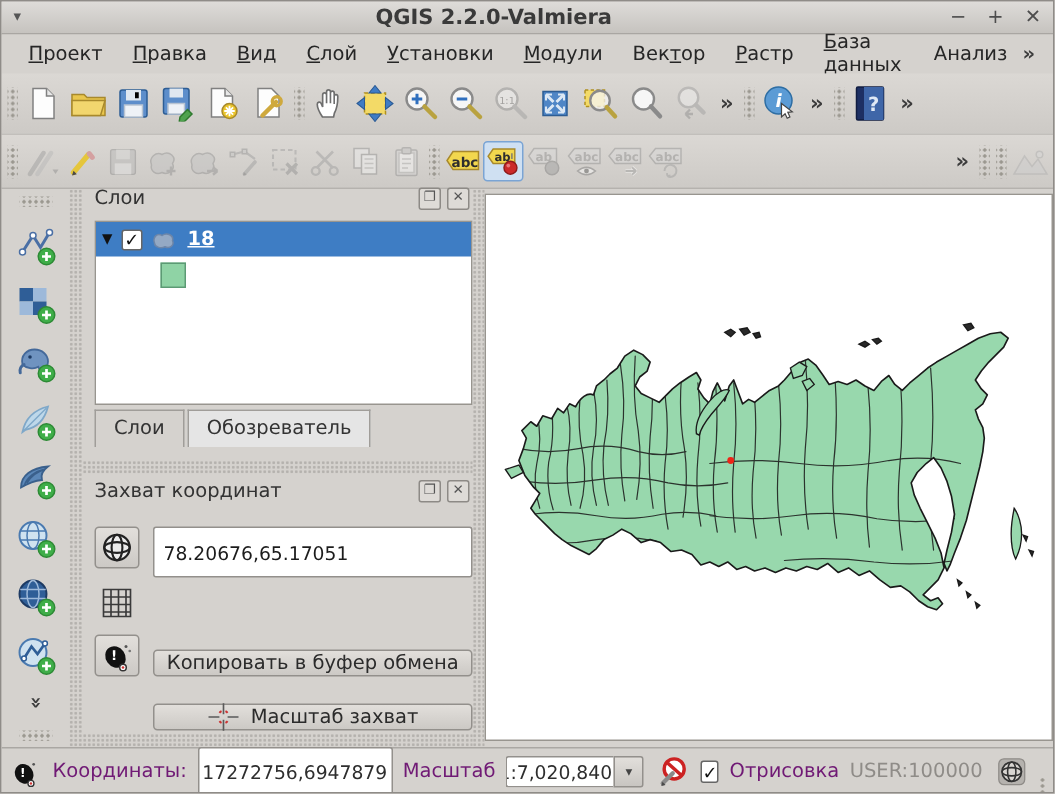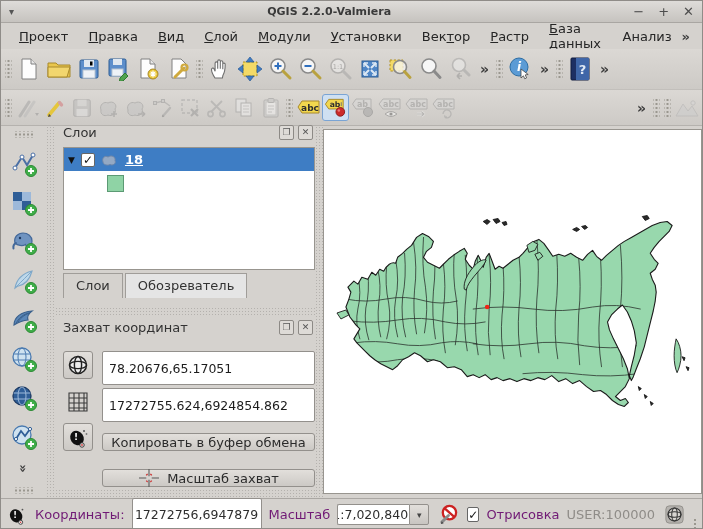--- a/index.html
+++ b/index.html
@@ -11,21 +11,21 @@
     border:1px solid #8f8c88;
   }
   
   .titlebar {
     position:absolute; left:0; top:0; width:100%; height:22px;
     background:linear-gradient(#dedcd9,#c6c3bf);
     border-bottom:1px solid #a9a6a2;
     display:flex; align-items:center; padding:0 8px;
   }
   .titlebar .win-menu { color:#555; font-size:10px; width:16px; cursor:default; }
-  .titlebar .title { flex:1; text-align:center; font-weight:bold; color:#3a3a3a; font-size:11px; }
+  .titlebar .title { flex:1; text-align:center; font-weight:bold; color:#3a3a3a; font-size:14px; }
   .win-controls { display:flex; gap:14px; color:#4d4d4d; font-size:13px; }
   .win-controls span { cursor:default; line-height:20px; }
   
   .menubar {
     position:absolute; left:0; top:22px; width:100%; height:26px;
     background:#d5d2ce; display:flex; align-items:center; padding:0 8px;
   }
   .menubar .mitem { padding:3px 10px; color:#262626; cursor:default; }
   .menubar .spacer { flex:1; }
   .menubar .overflow { color:#3d3d3d; font-weight:bold; padding-right:4px; }
@@ -176,22 +176,22 @@
     <span>+</span>
     <span>✕</span>
   </span>
 </div>
 
 <div class="menubar">
   <span class="mitem"><u>П</u>роект</span>
   <span class="mitem"><u>П</u>равка</span>
   <span class="mitem"><u>В</u>ид</span>
   <span class="mitem"><u>С</u>лой</span>
+  <span class="mitem"><u>У</u>становки</span>
   <span class="mitem"><u>М</u>одули</span>
-  <span class="mitem"><u>У</u>становки</span>
   <span class="mitem">Век<u>т</u>ор</span>
   <span class="mitem"><u>Р</u>астр</span>
   <span class="mitem"><u>Б</u>аза данных</span>
   <span class="mitem">Анализ</span>
   <span class="spacer"></span>
   <span class="overflow">»</span>
 </div>
 
 <div class="toolbar tb1">
   <span class="grip"></span>
@@ -577,21 +577,20 @@
         </svg>
     </span>
     <span class="field">78.20676,65.17051</span>
   </div>
   <div class="cc-row" style="top:72px;">
     <span class="icon-flat">
       <svg width="22" height="22" viewBox="0 0 22 22">
           <path d="M2,2 h18 v18 h-18 z M2,7 h18 M2,12 h18 M2,17 h18 M7,2 v18 M12,2 v18 M17,2 v18" fill="none" stroke="#3a3a3a" stroke-width="1.1"></path>
         </svg>
     </span>
-    <span class="field">17272755.624,6924854.862</span>
   </div>
   <div class="cc-row" style="top:107px;">
     <span class="icon-btn">
       <svg width="22" height="22" viewBox="0 0 22 22">
           <ellipse cx="10" cy="12" rx="6.5" ry="7.5" transform="rotate(-35 10 12)" fill="#111"></ellipse>
           <text x="9" y="14" font-size="9" font-weight="bold" fill="#fff" text-anchor="middle">!</text>
           <circle cx="17" cy="5" r="1" fill="#555"></circle>
           <circle cx="19.5" cy="8" r="0.9" fill="#777"></circle>
           <circle cx="15" cy="19" r="2.2" fill="#fff" stroke="#333"></circle>
           <circle cx="15" cy="19" r="0.9" fill="#c33"></circle>

